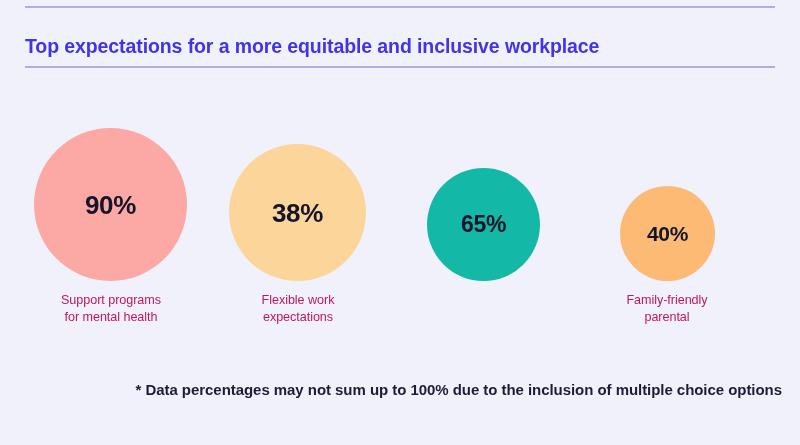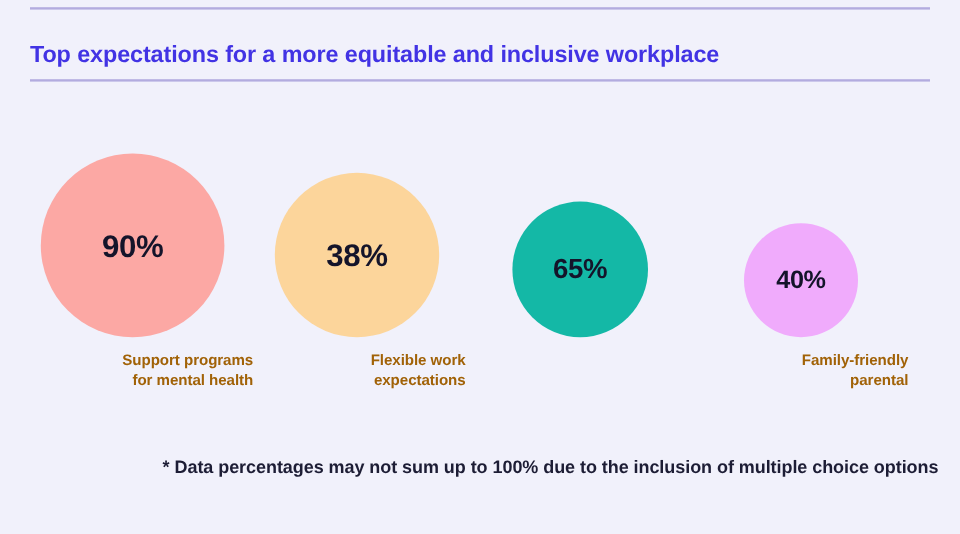--- a/index.html
+++ b/index.html
@@ -72,24 +72,24 @@
     color: #14142a;
     letter-spacing: -0.3px;
     line-height: 1;
   }
 
   .bubble-label {
     position: absolute;
     top: 182px;
     left: 0;
     width: 100%;
-    text-align: right;
+    text-align: center;
     font-size: 12.6px;
-    font-weight: bold;
-    color: #a16207;
+    font-weight: normal;
+    color: #be185d;
     line-height: 1.38;
     letter-spacing: -0.05px;
   }
   .bubble-label .line { display: block; white-space: nowrap; }
 
   
   #bubble-0 { left: 11px;  width: 200px; }
   #bubble-0 .bubble-circle { width: 153px; height: 153px; left: 23px;  top: 18px; }
 
   #bubble-1 { left: 208px; width: 180px; }
@@ -149,21 +149,21 @@
       </div>
     </div>
 
     <div class="bubble-item" id="bubble-2">
       <div class="bubble-circle" style="background: #14b8a6;">
         <span class="bubble-value">65%</span>
       </div>
     </div>
 
     <div class="bubble-item" id="bubble-3">
-      <div class="bubble-circle" style="background: #f0abfc;">
+      <div class="bubble-circle" style="background: #fdba74;">
         <span class="bubble-value">40%</span>
       </div>
       <div class="bubble-label">
         <span class="line">Family-friendly</span>
         <span class="line">parental</span>
       </div>
     </div>
 
   </div>
 

